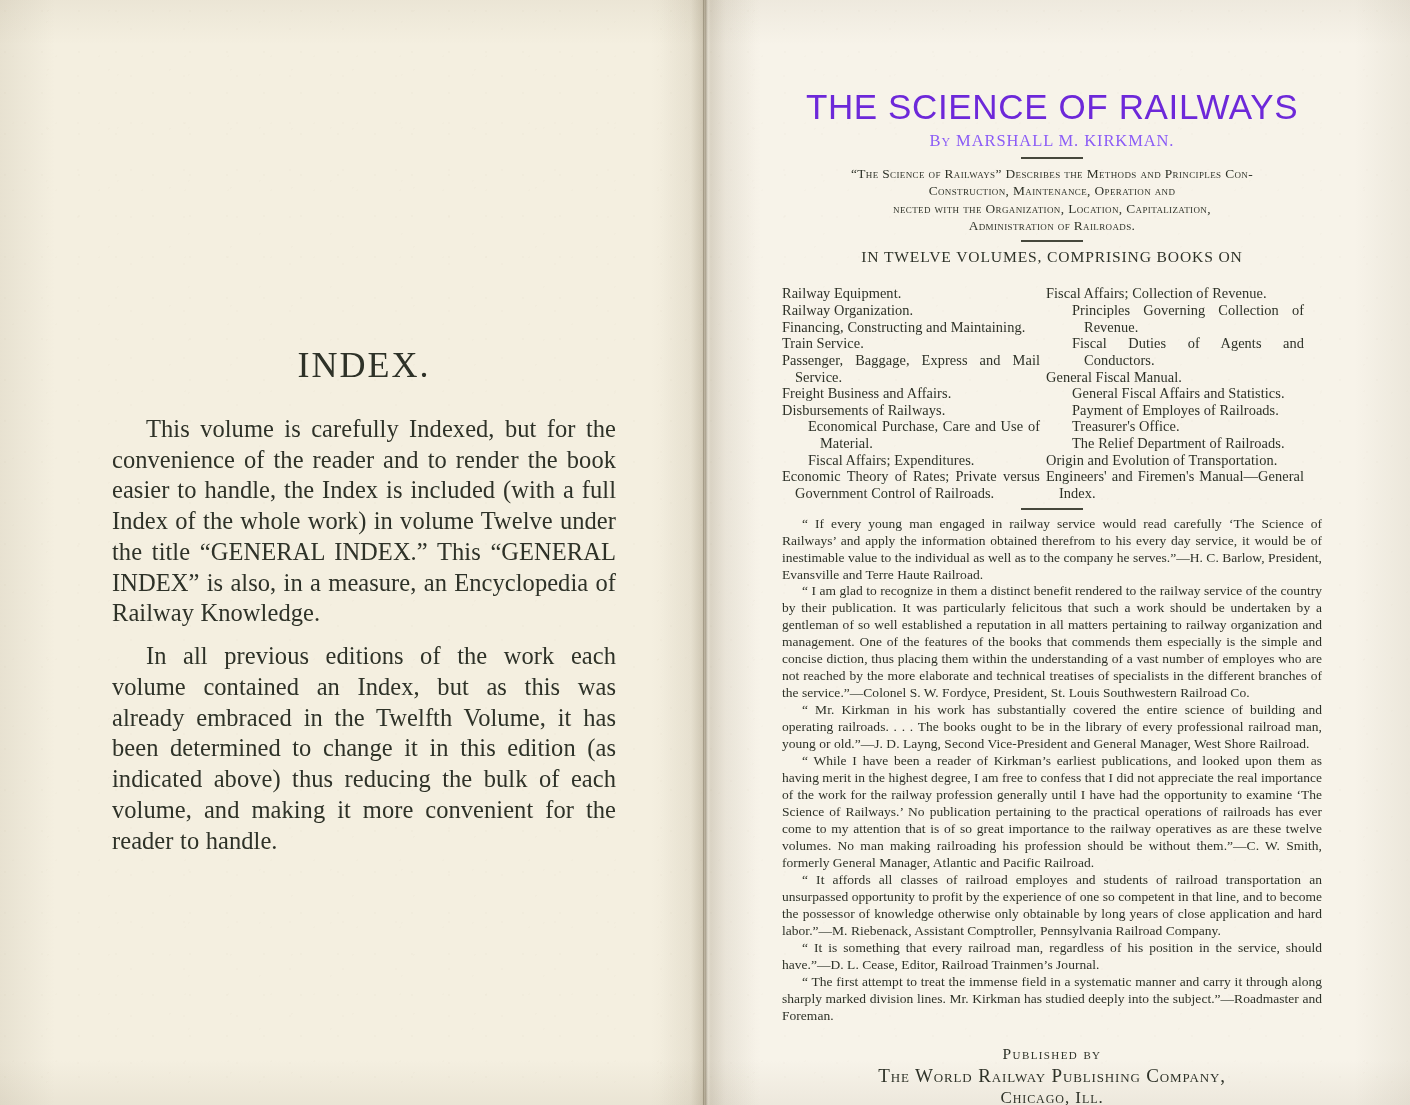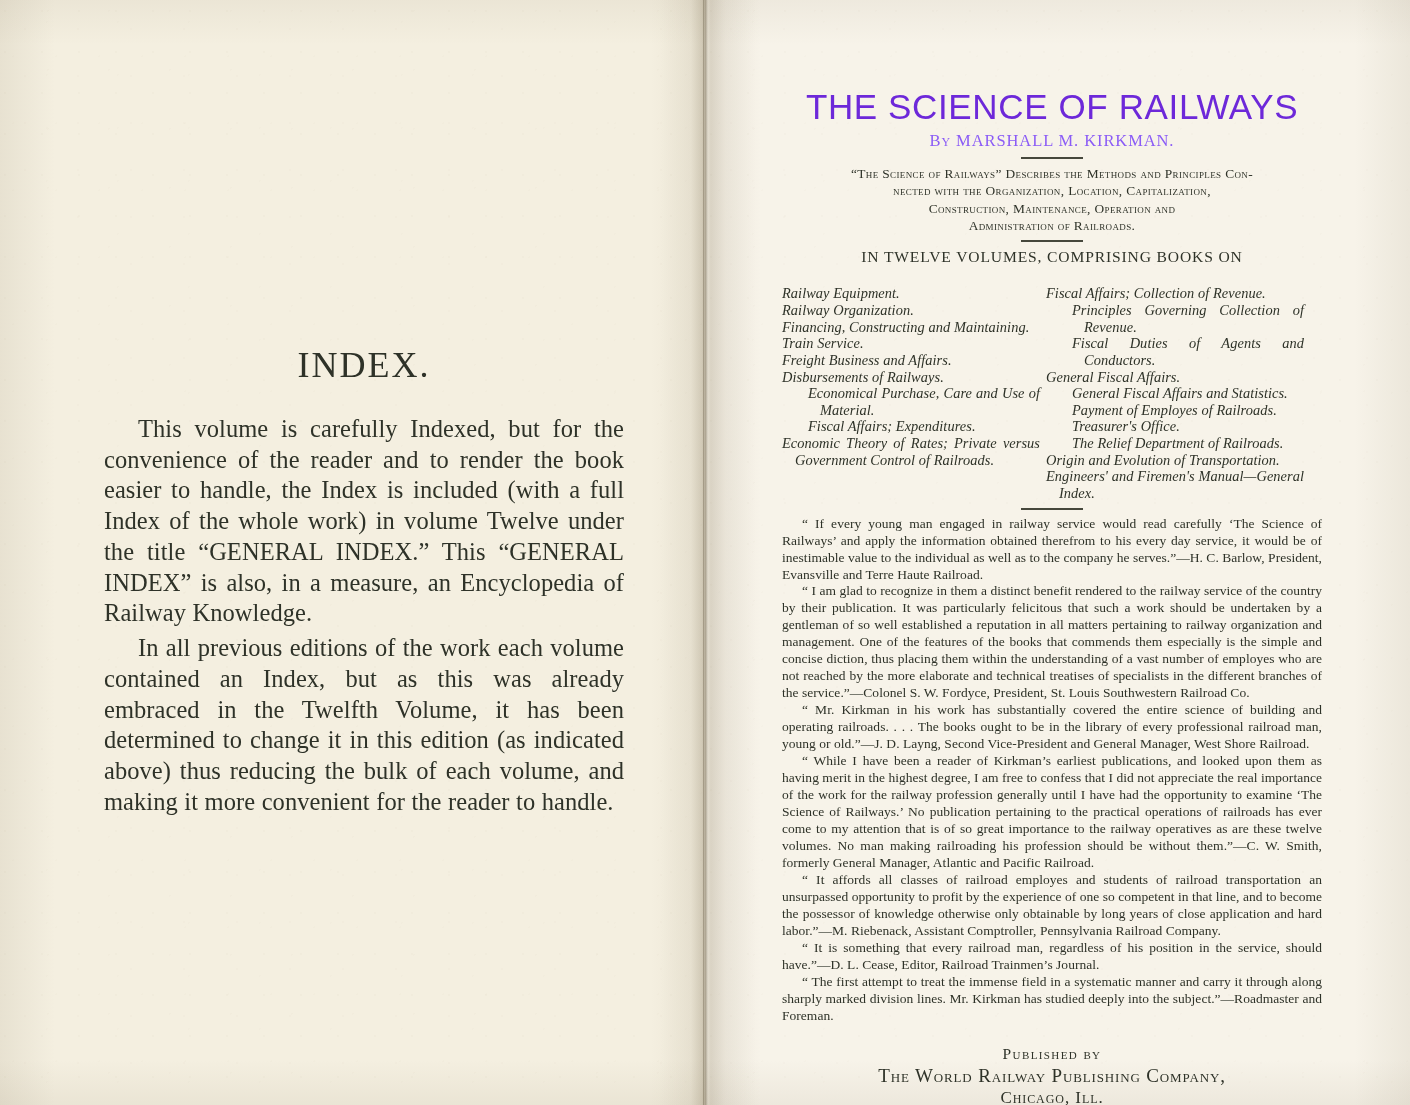--- a/index.html
+++ b/index.html
@@ -108,21 +108,21 @@
     width: 528px;
   }
   #index-heading {
     text-align: center;
     font-size: 36px;
     letter-spacing: .055em;
     margin: 0 0 28px 0;
     font-weight: normal;
   }
   .left-para {
-    margin: 4px;
+    margin: 12px;
     font-size: 24.5px;
     line-height: 1.255;
     text-align: justify;
     text-indent: 34px;
     letter-spacing: .002em;
     word-spacing: .015em;
   }
 
   
   #right-content {
@@ -161,21 +161,20 @@
     letter-spacing: .055em;
     margin-top: 2px;
     margin-bottom: 19px;
   }
 
   
   #book-columns {
     display: flex;
     gap: 6px;
     margin-top: 2px;
-    font-style: italic;
   }
   .book-col {
     width: 258px;
   }
   .book-col ul {
     margin: 0;
     padding: 0;
     list-style: none;
   }
   .book-item {
@@ -255,49 +254,50 @@
   <div id="right-content">
 
     <h1 id="book-title">THE SCIENCE OF RAILWAYS</h1>
 
     <div id="book-author" class="sc">By MARSHALL M. KIRKMAN.</div>
 
     <div class="rule"></div>
 
     <div id="blurb" class="sc">
       <div>“The Science of Railways” Describes the Methods and Principles Con-</div>
+      <div>Construction, Maintenance, Operation and</div>
       <div>nected with the Organization, Location, Capitalization,</div>
-      <div>Construction, Maintenance, Operation and</div>
       <div>Administration of Railroads.</div>
     </div>
 
     <div class="rule"></div>
 
     <div id="volumes-head">IN TWELVE VOLUMES, COMPRISING BOOKS ON</div>
 
     <div id="book-columns">
       <div class="book-col">
         <ul id="list-left">
             <li class="book-item">Railway Equipment.</li>
             <li class="book-item">Railway Organization.</li>
             <li class="book-item">Financing, Constructing and Maintaining.</li>
             <li class="book-item">Train Service.</li>
+            <li class="book-item">Passenger, Baggage, Express and Mail Service.</li>
             <li class="book-item">Freight Business and Affairs.</li>
             <li class="book-item">Disbursements of Railways.</li>
             <li class="book-item sub">Economical Purchase, Care and Use of Material.</li>
             <li class="book-item sub">Fiscal Affairs; Expenditures.</li>
             <li class="book-item">Economic Theory of Rates; Private versus Government Control of Railroads.</li>
           </ul>
       </div>
       <div class="book-col">
         <ul id="list-right">
             <li class="book-item">Fiscal Affairs; Collection of Revenue.</li>
             <li class="book-item sub">Principles Governing Collection of Revenue.</li>
             <li class="book-item sub">Fiscal Duties of Agents and Conductors.</li>
-            <li class="book-item">General Fiscal Affairs.</li>
+            <li class="book-item">General Fiscal Manual.</li>
             <li class="book-item sub">General Fiscal Affairs and Statistics.</li>
             <li class="book-item sub">Payment of Employes of Railroads.</li>
             <li class="book-item sub">Treasurer's Office.</li>
             <li class="book-item sub">The Relief Department of Railroads.</li>
             <li class="book-item">Origin and Evolution of Transportation.</li>
             <li class="book-item">Engineers' and Firemen's Manual—General Index.</li>
           </ul>
       </div>
     </div>
 

